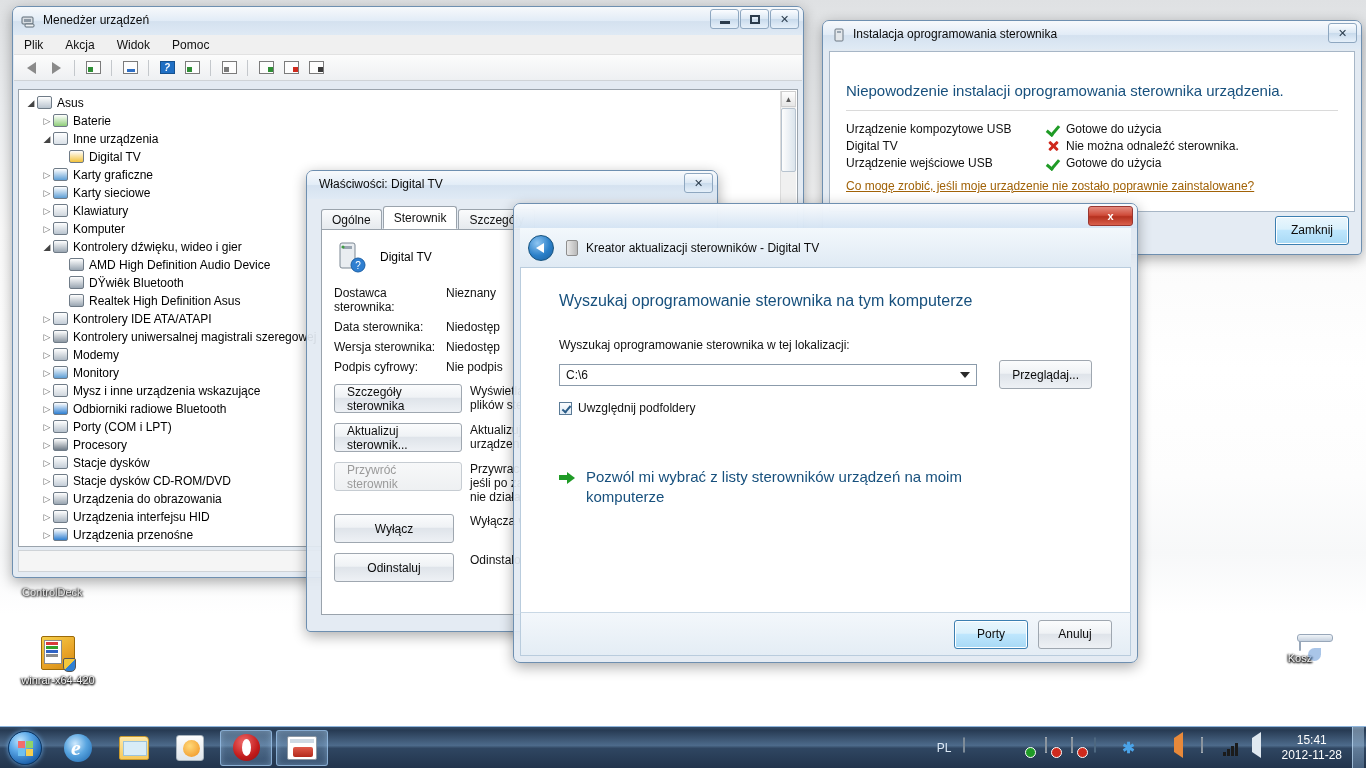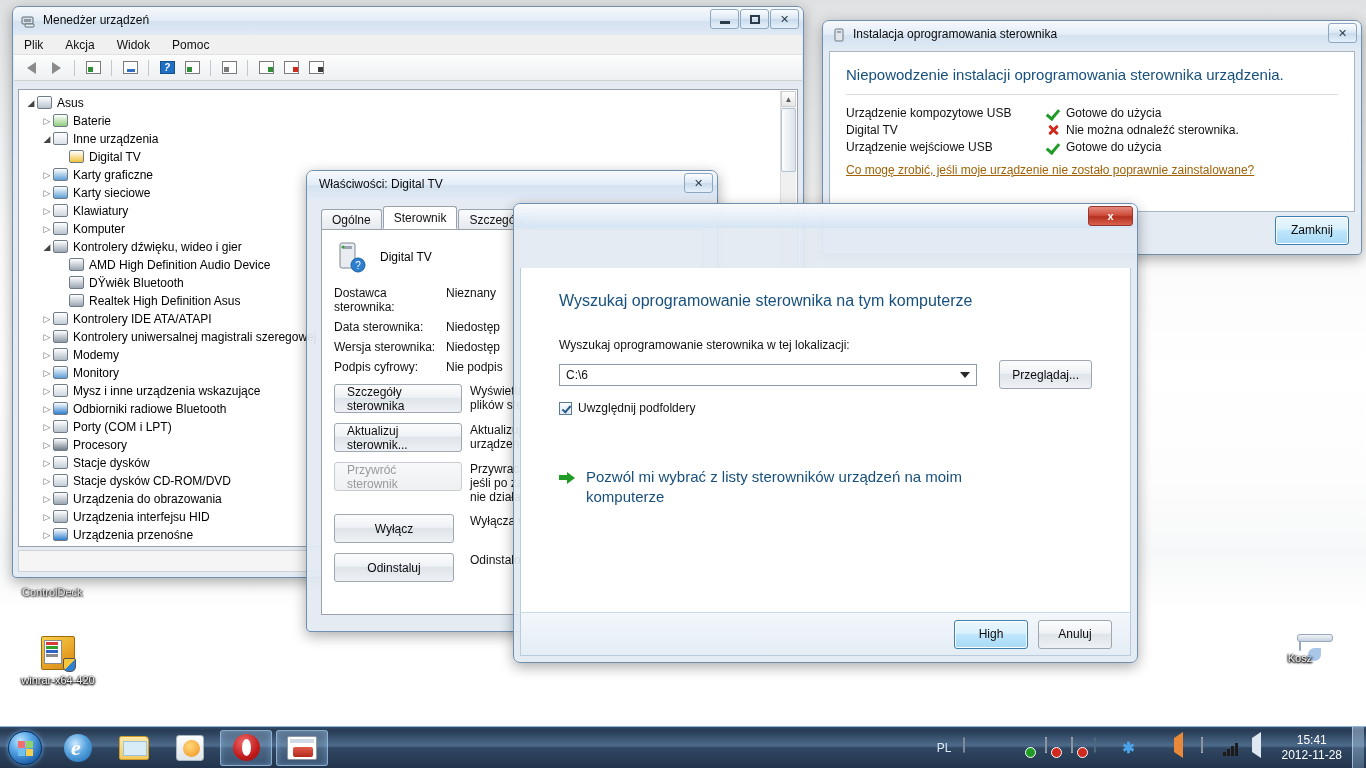--- a/index.html
+++ b/index.html
@@ -164,21 +164,21 @@
   #devmgr .statusbar {
     position: absolute; left: 5px; right: 5px; bottom: 5px; height: 22px;
     background: #f5f5f5; border: 1px solid #cfd3d7;
   }
 
   
   #install { left: 822px; top: 20px; width: 540px; height: 235px; }
   #install .body {
     position: absolute; left: 6px; right: 6px; top: 30px; bottom: 42px;
     background: #fff; border: 1px solid #a7b6c6;
-    padding: 14px 16px 0 16px;
+    padding: 30px 16px 0 16px;
   }
   #install h1 {
     margin: 0 0 11px 0; font-size: 15px; font-weight: normal; color: #17507d;
   }
   #install .hr { height:1px; background:#dadada; margin: 0 0 9px 0; }
   .dev-row { display:flex; align-items:center; height: 17px; font-size: 12px; color:#111; }
   .dev-row .nm { width: 200px; }
   .dev-row .st { display:flex; align-items:center; }
   .mark { width: 16px; height: 14px; margin-right: 4px; display:inline-block; position:relative; }
   .mark.ok::before {
@@ -748,20 +748,27 @@
         </div>
     </div>
   </div>
 
   <div class="win" id="wizard">
     <div class="whead">
       <span class="tb-btns">
         <span class="tb-btn close-red">x</span>
       </span>
     </div>
+    <div class="wnav">
+      <span class="backbtn">
+          <i class="ar"></i>
+        </span>
+      <span class="wicon"></span>
+      <span class="wttl">Kreator aktualizacji sterowników - Digital TV</span>
+    </div>
     <div class="wbody">
       <h2>Wyszukaj oprogramowanie sterownika na tym komputerze</h2>
       <div class="wlabel">Wyszukaj oprogramowanie sterownika w tej lokalizacji:</div>
       <div class="combo-row">
         <span class="combo">
           <span class="cv">C:\6</span>
           <span class="cd"></span>
         </span>
         <span class="btn">Przeglądaj...</span>
       </div>
@@ -770,21 +777,21 @@
         <span>Uwzględnij podfoldery</span>
       </div>
       <div class="opt-block">
         <span class="opt-arrow"></span>
         <span>
           <span class="opt-title" style="display:block;">Pozwól mi wybrać z listy sterowników urządzeń na moim komputerze</span>
         </span>
       </div>
     </div>
     <div class="wfoot">
-      <span class="btn default">High</span>
+      <span class="btn default">Porty</span>
       <span class="btn">Anuluj</span>
     </div>
   </div>
 
   <div id="taskbar">
     <div id="startorb">
       <span class="orb">
           <span class="flag">
             <i class="q1"></i>
             <i class="q2"></i>

